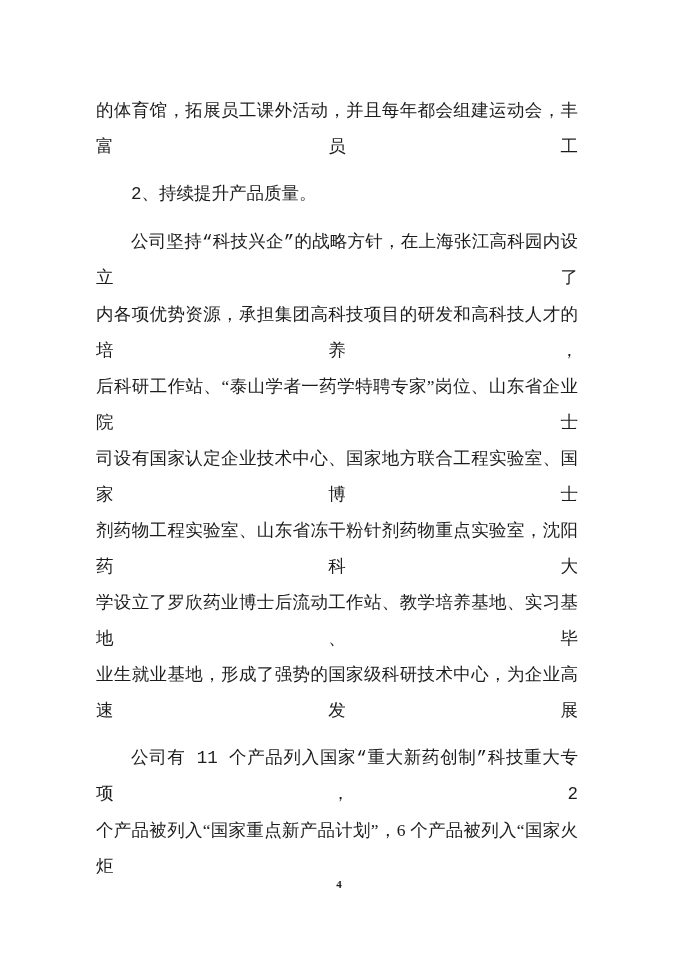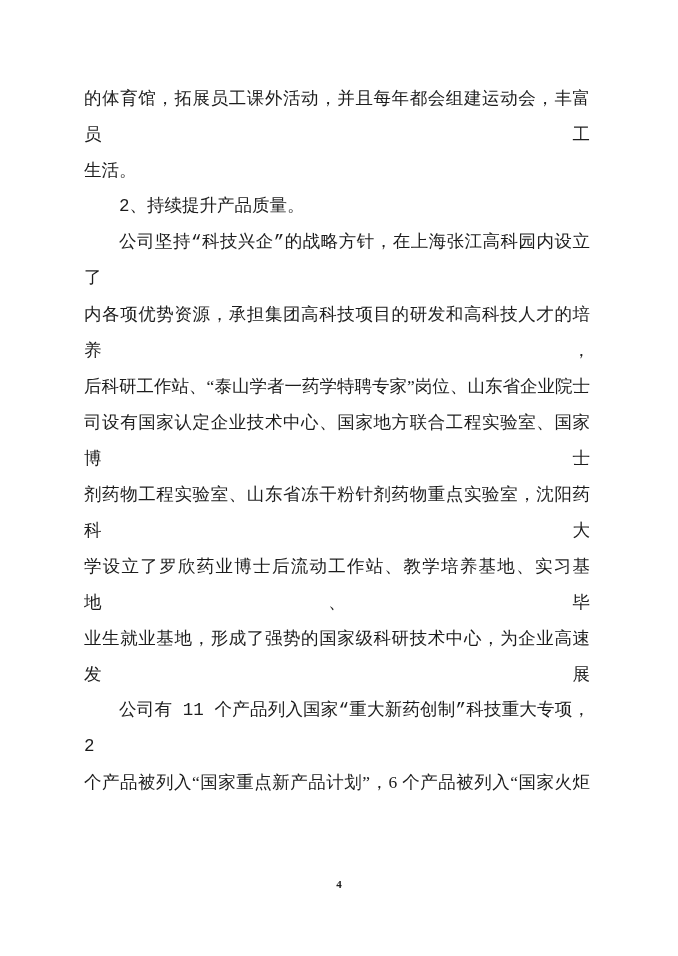--- a/index.html
+++ b/index.html
@@ -23,21 +23,21 @@
     background: #ffffff;
   }
   .text-block {
     position: absolute;
     left: 84px;
     top: 80px;
     width: 506px;
     font-size: 17.5px;
     line-height: 36px;
   }
-  .para { margin: 0; padding: 0; }
+  .para { margin: 12px; padding: 0; }
   .ln {
     width: 100%;
     text-align: justify;
     text-align-last: justify;
     white-space: normal;
   }
   .ln.last {
     text-align: left;
     text-align-last: left;
   }
@@ -58,21 +58,20 @@
   }
 </style>
 </head>
 <body>
 
 <div class="page">
   <div class="text-block">
 
     <div class="para">
       <div class="ln">的体育馆，拓展员工课外活动，并且每年都会组建运动会，丰富员工</div>
-      <div class="ln last">生活。</div>
     </div>
 
     <div class="para">
       <div class="ln last ind">2、持续提升产品质量。</div>
     </div>
 
     <div class="para">
       <div class="ln ind">公司坚持“科技兴企”的战略方针，在上海张江高科园内设立了</div>
       <div class="ln">内各项优势资源，承担集团高科技项目的研发和高科技人才的培养，</div>
       <div class="ln">后科研工作站、“泰山学者一药学特聘专家”岗位、山东省企业院士</div>

